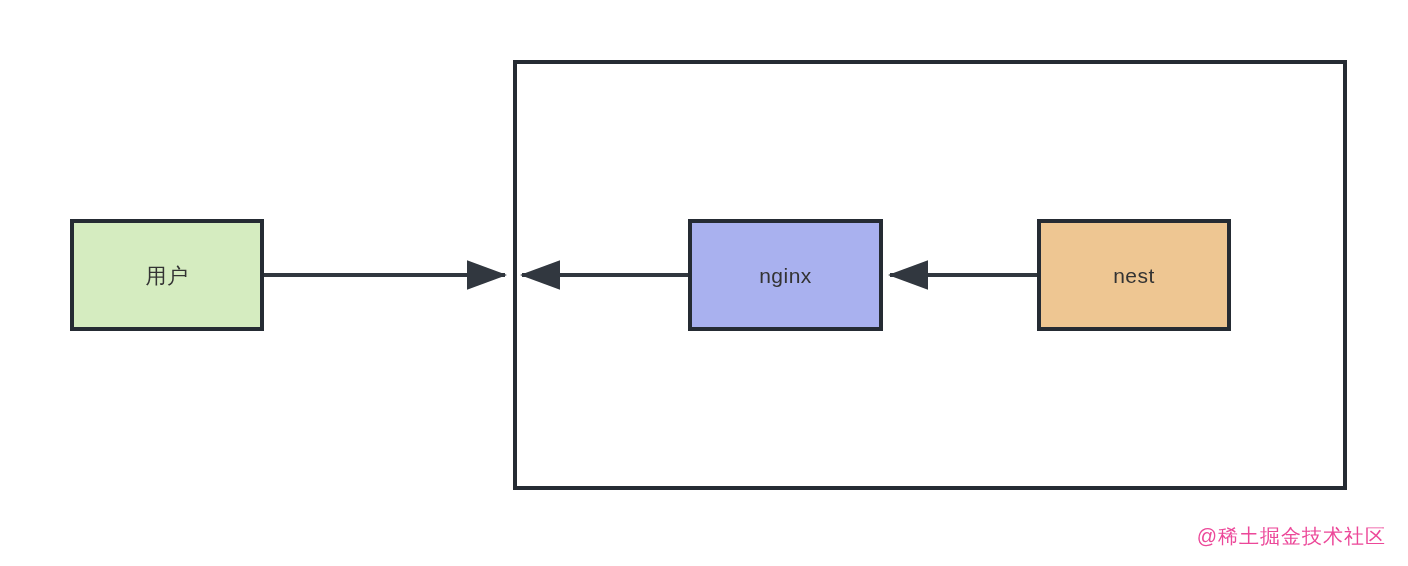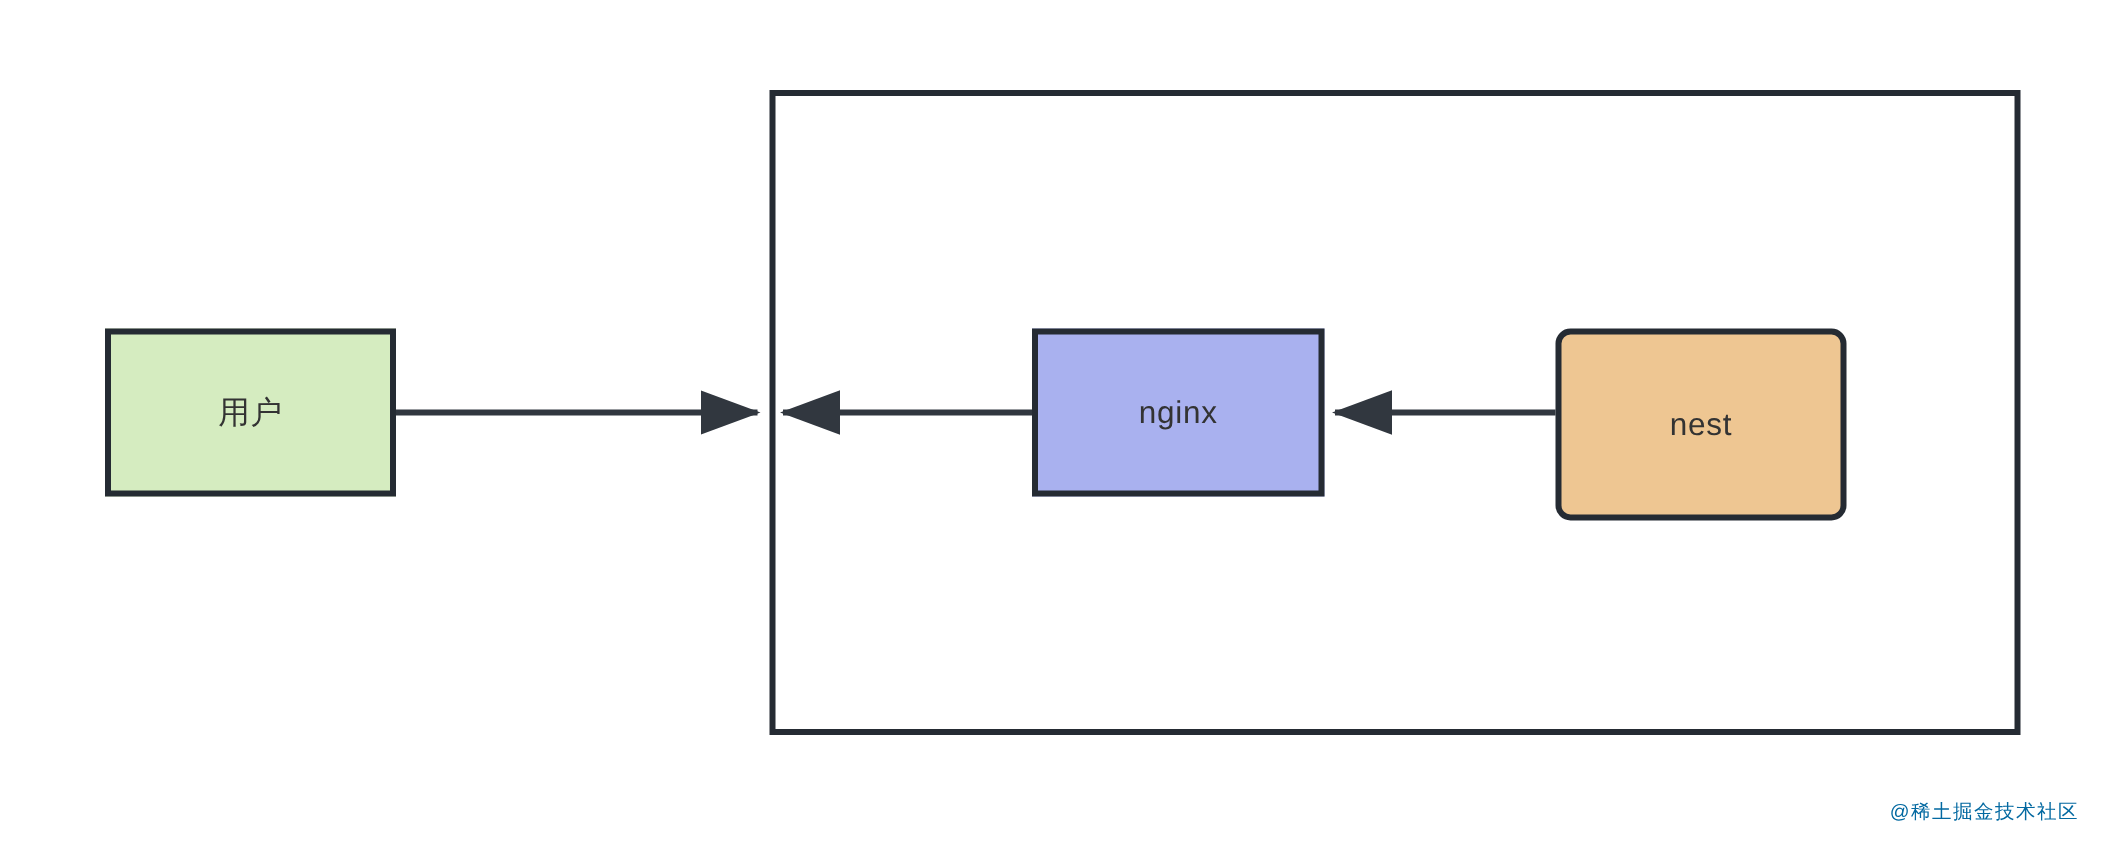--- a/index.html
+++ b/index.html
@@ -54,40 +54,39 @@
     left: 688px;
     top: 219px;
     width: 195px;
     height: 112px;
     background: #a9b1ef;
   }
   .node-nest {
     left: 1037px;
     top: 219px;
     width: 194px;
-    height: 128px;
+    height: 112px;
     background: #eec692;
-    border-radius: 10px;
   }
   
   #edges {
     position: absolute;
     left: 0;
     top: 0;
     width: 1408px;
     height: 566px;
     pointer-events: none;
   }
   
   .watermark {
     position: absolute;
     right: 22px;
     bottom: 16px;
-    color: #0369a1;
-    font-size: 13px;
+    color: #ec4899;
+    font-size: 20px;
     letter-spacing: 1px;
     white-space: nowrap;
     user-select: none;
   }
 </style>
 </head>
 <body>
 
 <div id="canvas">
 

